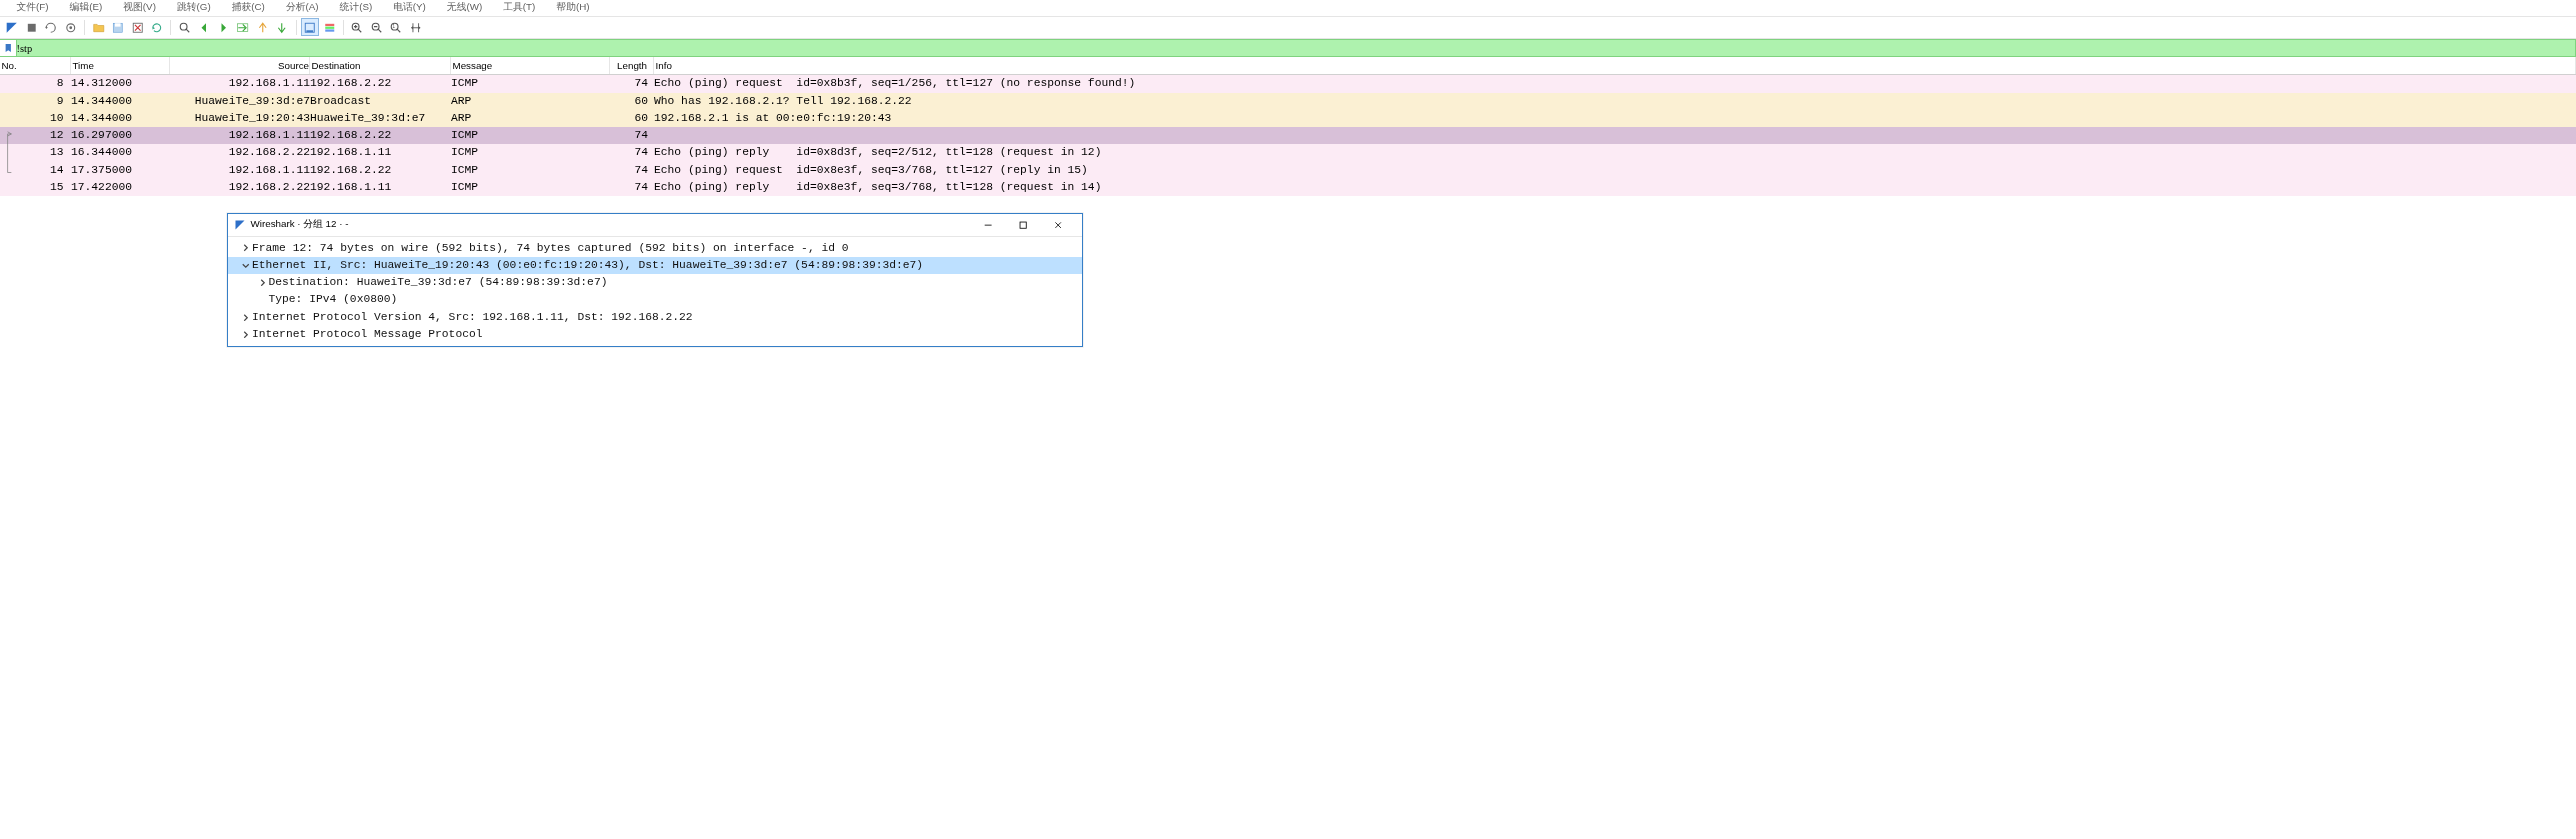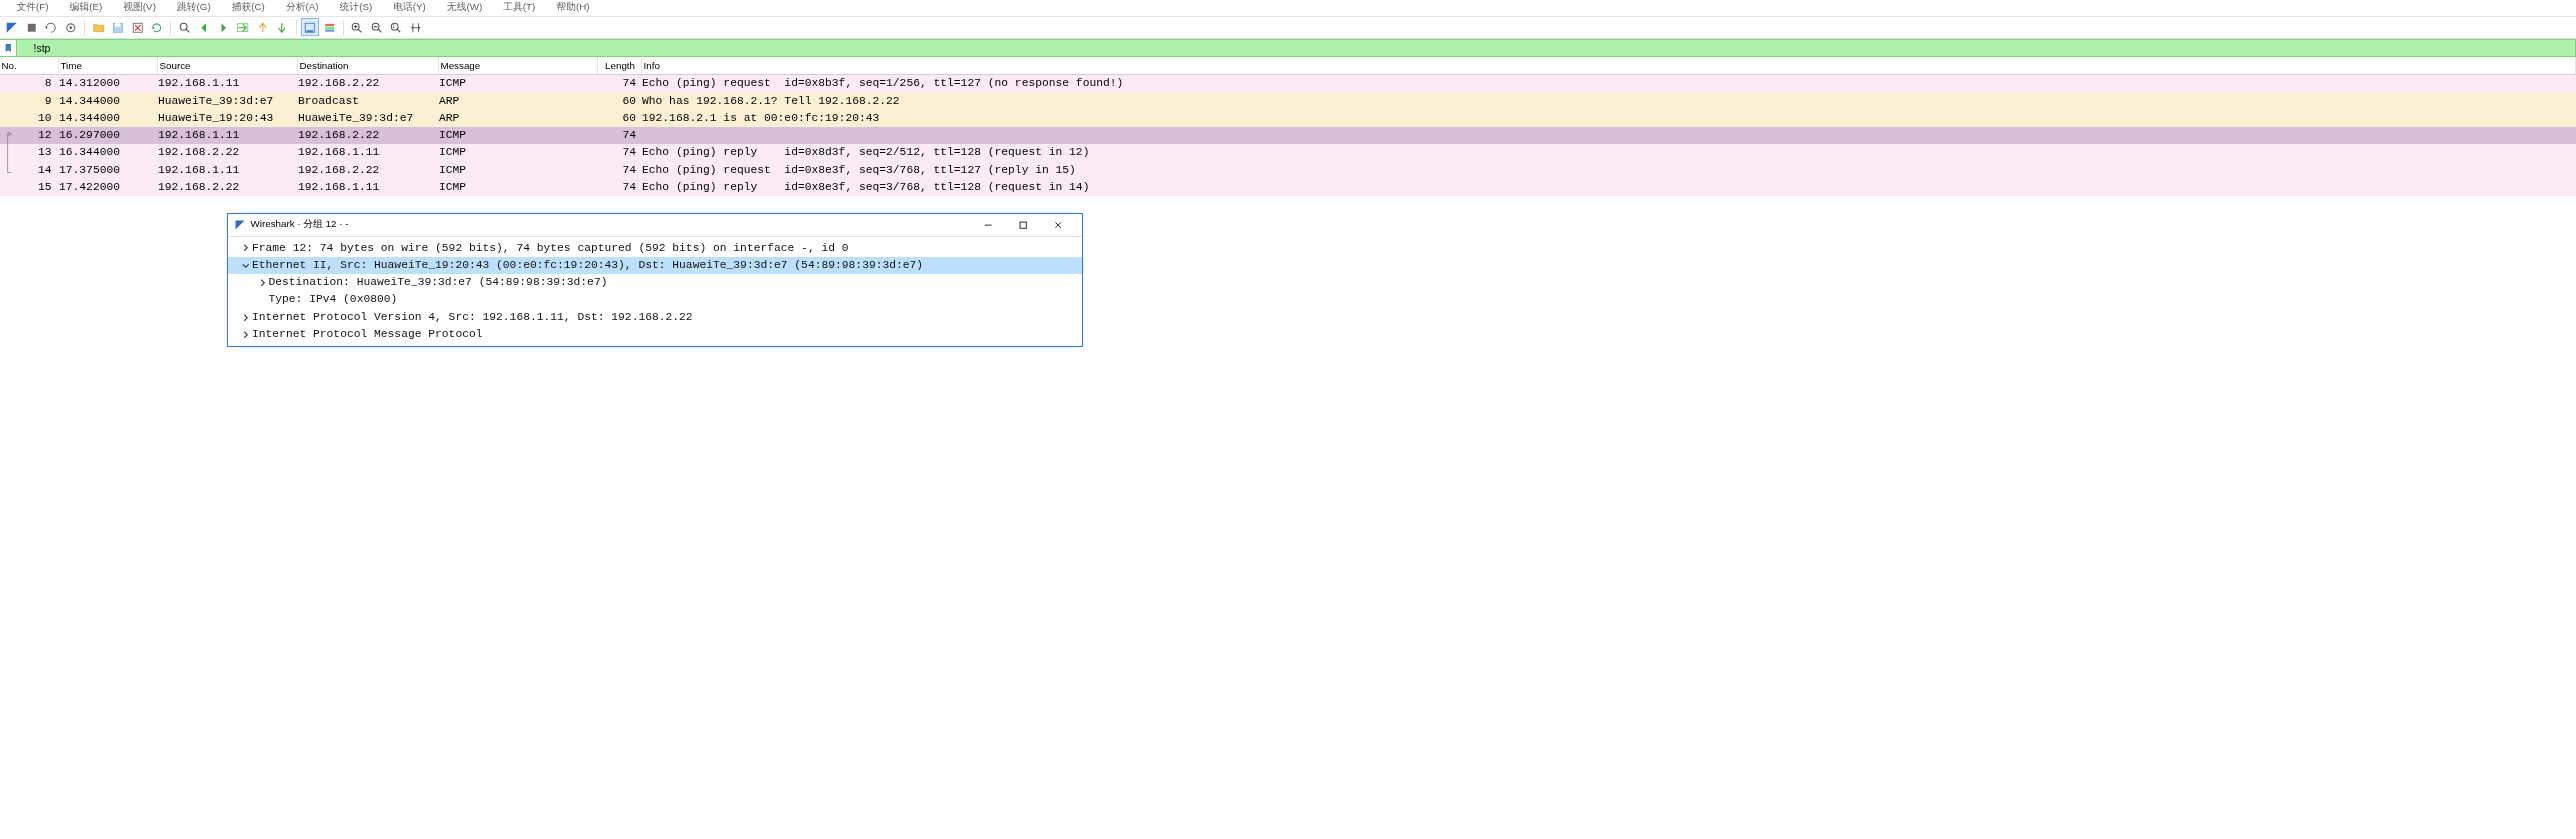--- a/index.html
+++ b/index.html
@@ -59,23 +59,23 @@
     display: inline-flex; align-items: center; justify-content: center;
     background: #fff;
     border-right: 0.8px solid #7fd27f;
   }
   .filter-bm svg { width: 10.5px; height: 12px; }
   .filter-input {
     flex: 1;
     background: transparent;
     border: none;
     outline: none;
-    font-family: Liberation Sans, sans-serif;
+    font-family: Liberation Serif, serif;
     font-size: 10.5px;
-    padding: 0 17px;
+    padding: 0 0;
     color: #000;
   }
 
   
   .plist {
     font-family: "Courier New", monospace;
     font-size: 11.3px;
     line-height: 17.3px;
     width: 100%;
   }
@@ -84,23 +84,23 @@
     background: #fff;
     color: #000;
     border-bottom: 0.8px solid #d0d0d0;
     font-family: "Microsoft YaHei", sans-serif;
     font-size: 9.8px;
   }
   .plist .row { display: flex; position: relative; }
   .plist .row.pink   { background: #fcebf5; color: #000; }
   .plist .row.yellow { background: #fbf0d3; color: #000; }
   .plist .row.sel    { background: #d8c0d8; color: #000; }
-  .c-no { width: 59px; text-align: right; padding-right: 7.5px; }
+  .c-no { width: 71px; text-align: right; padding-right: 7.5px; }
   .c-time { width: 99px; }
-  .c-src  { width: 140px; }
+  .c-src  { width: 140px; text-align: right; }
   .c-dst  { width: 141px; }
   .c-proto{ width: 159px; }
   .c-len  { width: 44px; text-align: right; padding-right: 6px; }
   .c-info { flex: 1; white-space: pre; }
   .plist .hdr > div { border-right: 0.8px solid #e6e6e6; padding-left: 1.5px; }
   .plist .hdr .c-no { text-align: left; }
   .plist .hdr .c-len { text-align: right; }
 
   
   .bracket-col {

